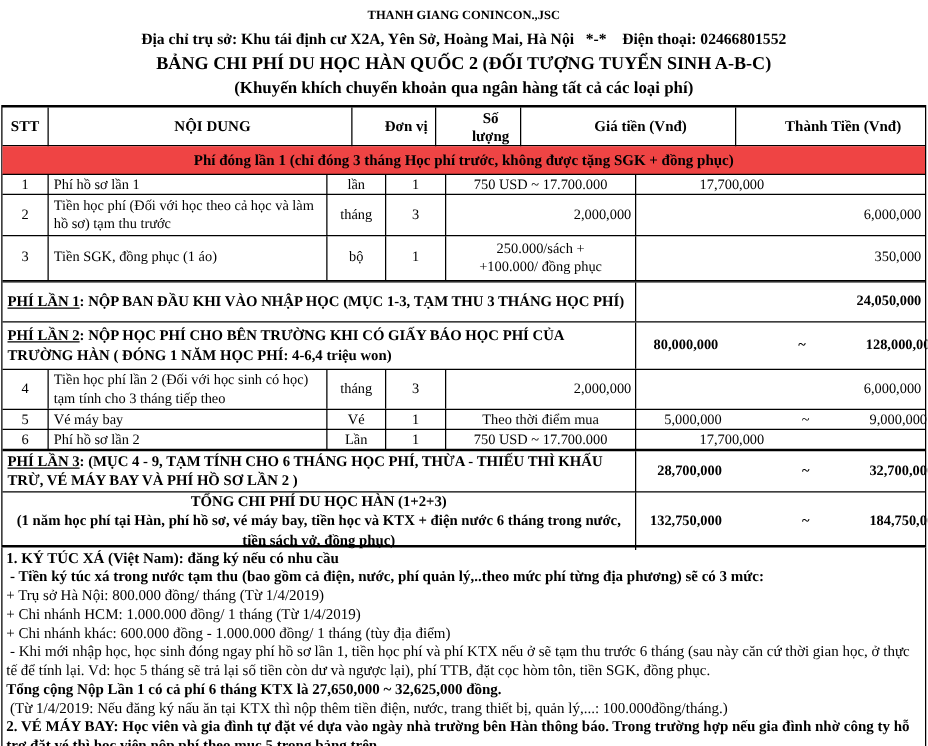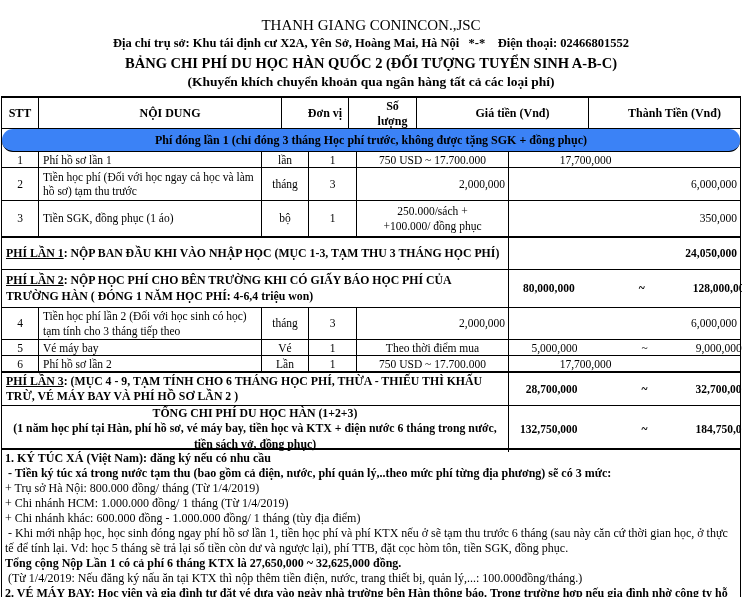--- a/index.html
+++ b/index.html
@@ -3,21 +3,21 @@
 <meta charset="utf-8">
 <style>
   html,body{margin:0;padding:0;background:#fff;}
   body{
     width:742px;height:597px;overflow:hidden;
     font-family:"Liberation Serif","DejaVu Serif",serif;
     color:#000;
   }
   .doc{padding-top:4px;}
   .center{text-align:center;}
-  .hdr-company{font-size:15px;font-weight:normal;line-height:18px;margin-top:12px;}
+  .hdr-company{font-size:10px;font-weight:bold;line-height:18px;}
   .hdr-address{font-size:12.5px;font-weight:bold;line-height:19px;white-space:pre;}
   .hdr-title{font-size:14.5px;font-weight:bold;line-height:20px;}
   .hdr-subtitle{font-size:13.5px;font-weight:bold;line-height:18px;}
 
   .fee-table{
     margin:5px 1px 0 1px;
     border:1px solid #000;border-top:2px solid #000;border-bottom:2px solid #000;
     font-size:11.5px;
   }
   .t-row{display:grid;grid-template-columns:37px 223px 47px 48px 152px 1fr;border-bottom:1px solid #000;}
@@ -69,34 +69,34 @@
 
     <div class="t-row hrow">
       <div class="c">STT</div>
       <div class="c">NỘI DUNG</div>
       <div class="c">Đơn vị</div>
       <div class="c">Số lượng</div>
       <div class="c">Giá tiền (Vnđ)</div>
       <div class="c">Thành Tiền (Vnđ)</div>
     </div>
 
-    <div class="banner" style="background: #3b82f6; border-radius: 11px;">Phí đóng lần 1 (chỉ đóng 3 tháng Học phí trước, không được tặng SGK + đồng phục)</div>
+    <div class="banner" style="background: #ef4444;">Phí đóng lần 1 (chỉ đóng 3 tháng Học phí trước, không được tặng SGK + đồng phục)</div>
 
     <div class="t-row r1">
       <div class="c">1</div>
       <div class="c left">Phí hồ sơ lần 1</div>
       <div class="c">lần</div>
       <div class="c">1</div>
       <div class="c">750 USD ~ 17.700.000</div>
       <div class="c total-shift">17,700,000</div>
     </div>
 
     <div class="t-row r2">
       <div class="c">2</div>
-      <div class="c left">Tiền học phí (Đối với học ngay cả học và làm hồ sơ) tạm thu trước</div>
+      <div class="c left">Tiền học phí (Đối với học theo cả học và làm hồ sơ) tạm thu trước</div>
       <div class="c">tháng</div>
       <div class="c">3</div>
       <div class="c right">2,000,000</div>
       <div class="c right">6,000,000</div>
     </div>
 
     <div class="t-row r3">
       <div class="c">3</div>
       <div class="c left">Tiền SGK, đồng phục (1 áo)</div>
       <div class="c">bộ</div>

